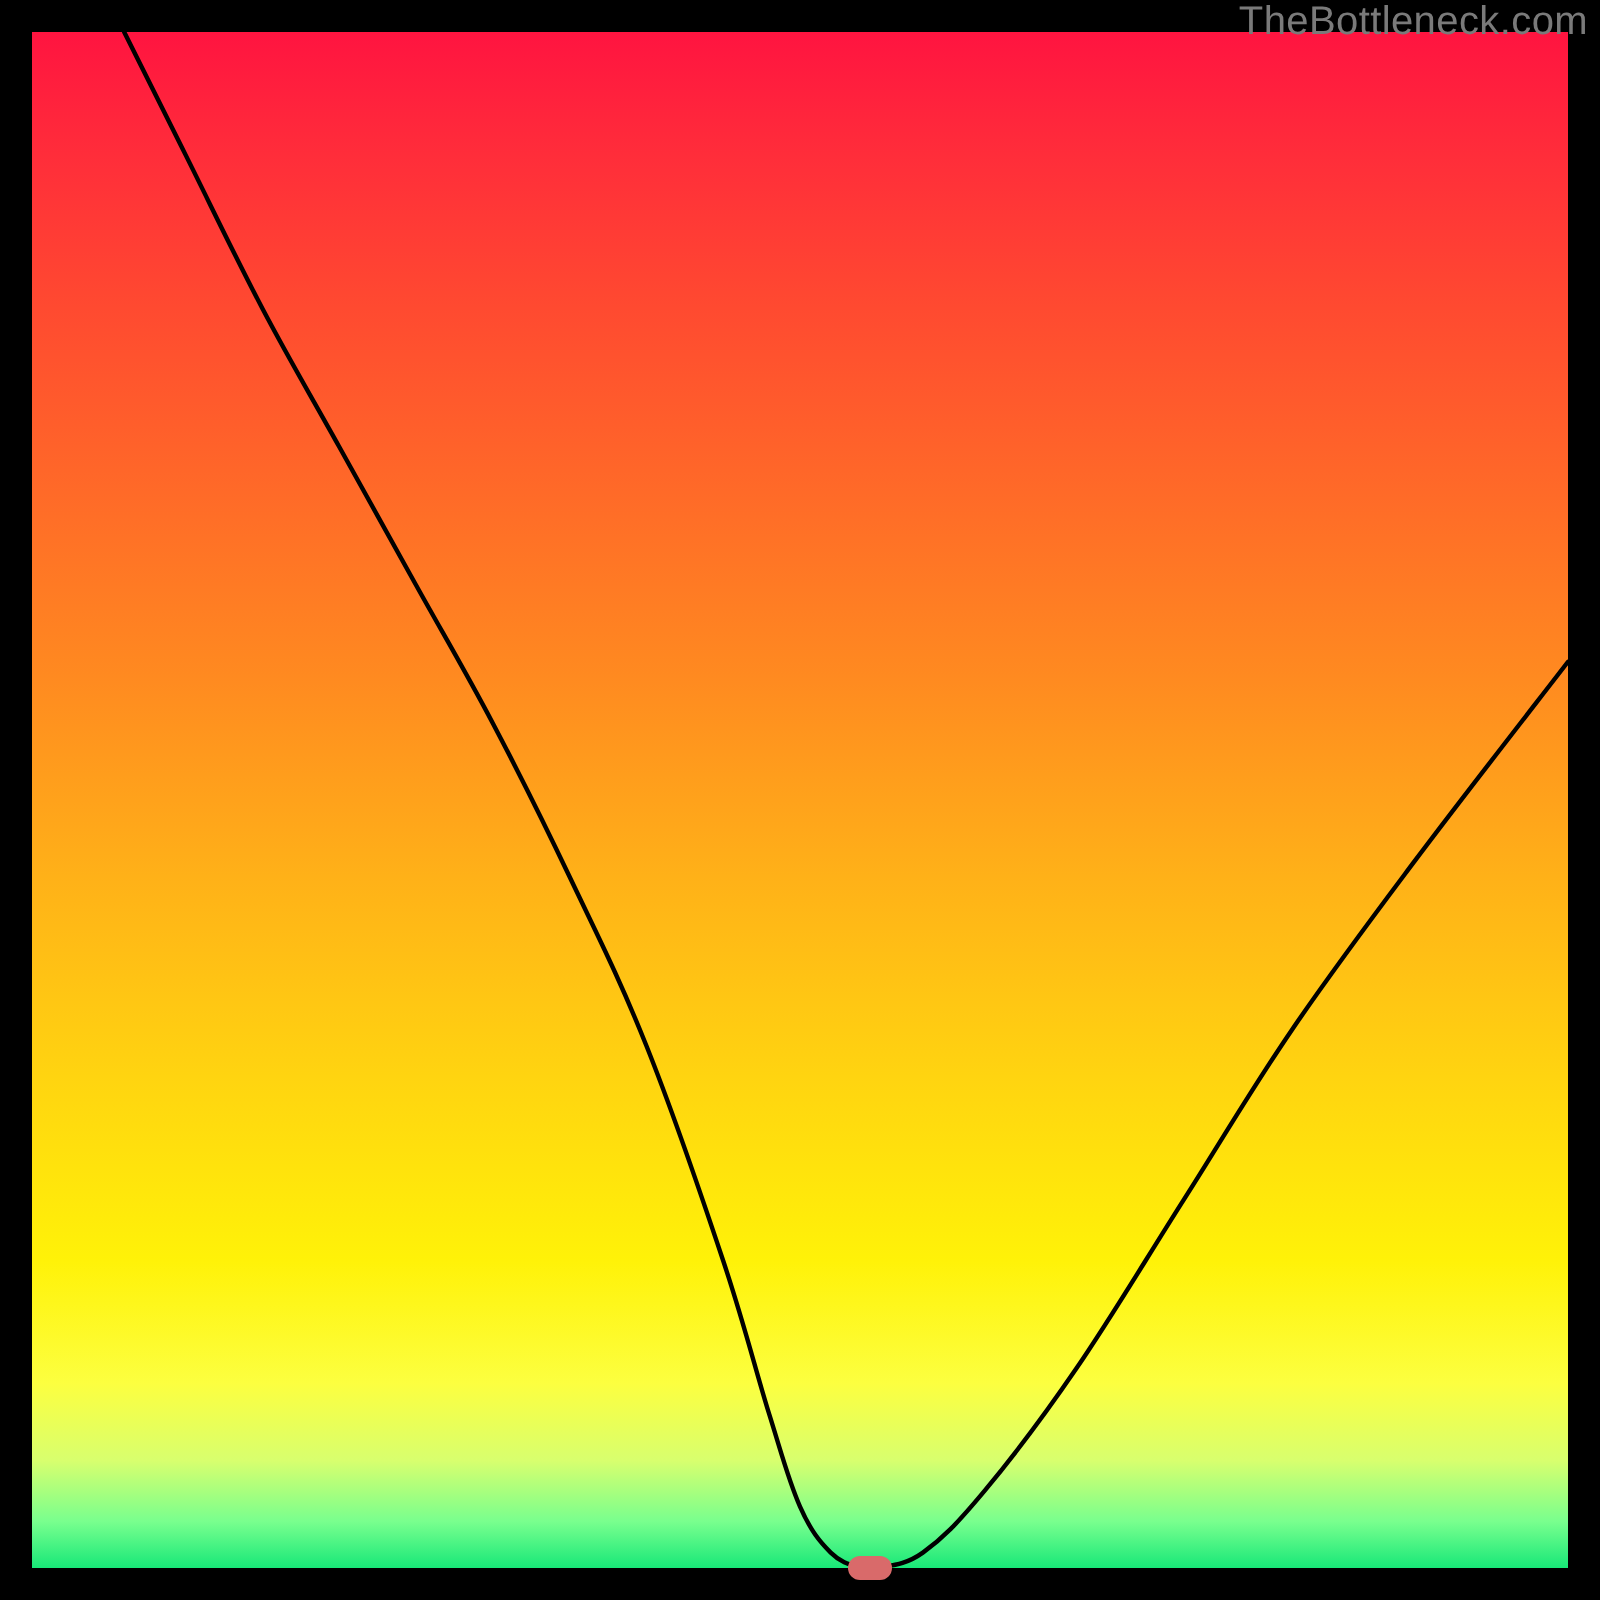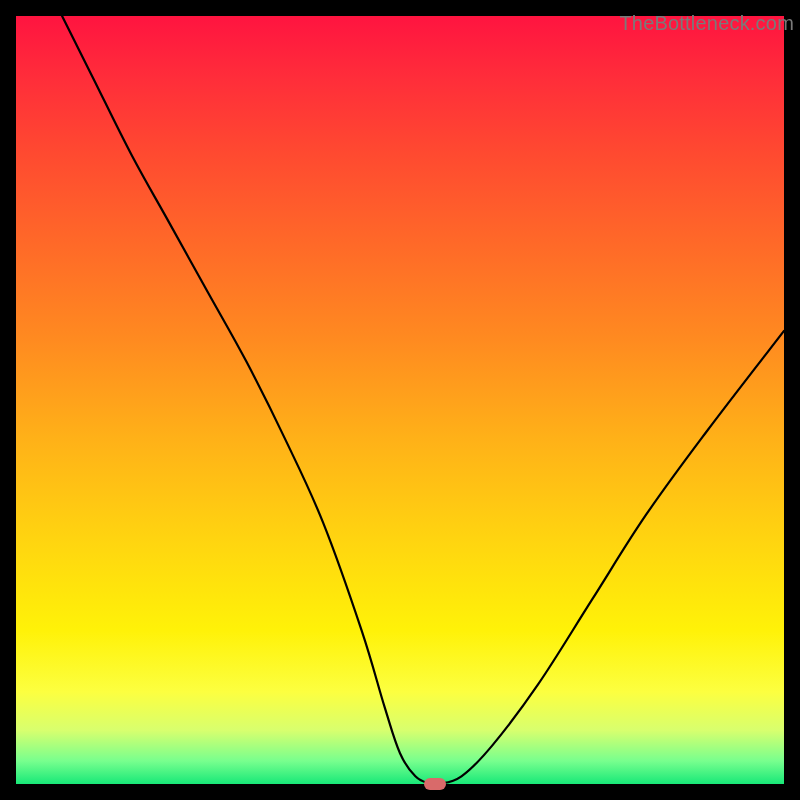--- a/index.html
+++ b/index.html
@@ -35,21 +35,21 @@
       #ffd410 68%,
       #fff208 80%,
       #fcff40 88%,
       #d8ff6e 93%,
       #78ff8e 97%,
       #18e878 100%
     );
   }
   .watermark {
     position: absolute;
-    top: 12px;
+    top: 0;
     right: 6px;
     color: #7a7a7a;
     font-size: 20px;
     font-weight: 500;
     letter-spacing: 0.2px;
     z-index: 10;
   }
   svg.curve {
     position: absolute;
     inset: 0;

